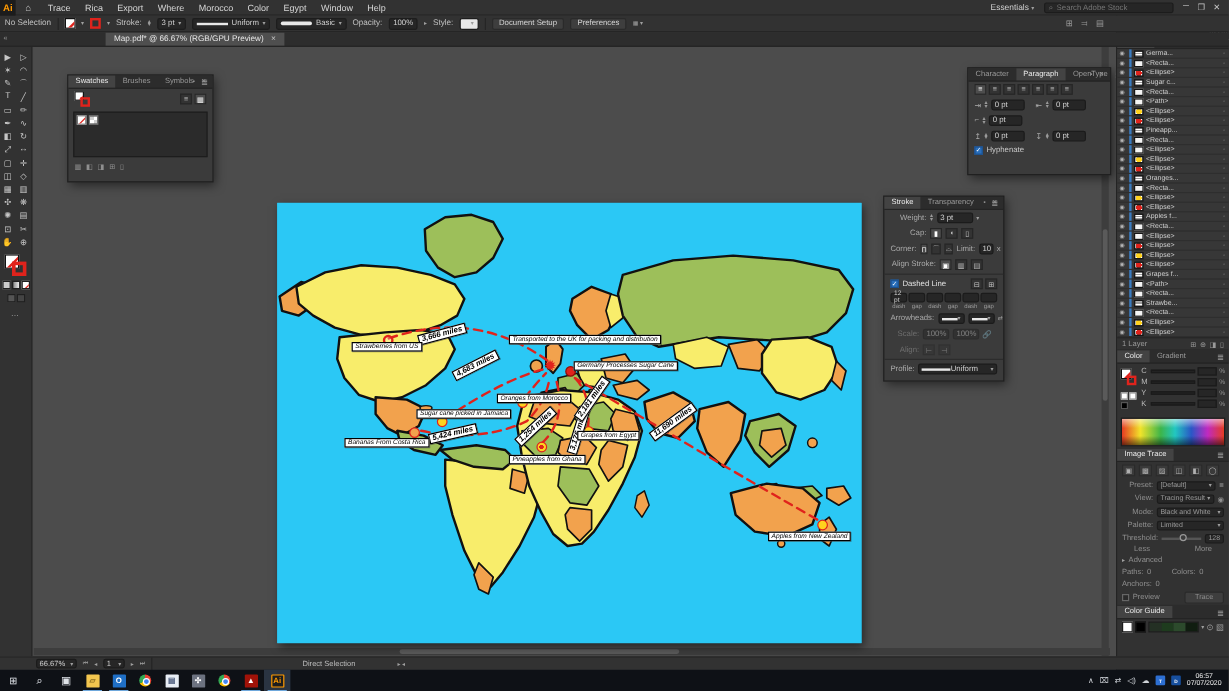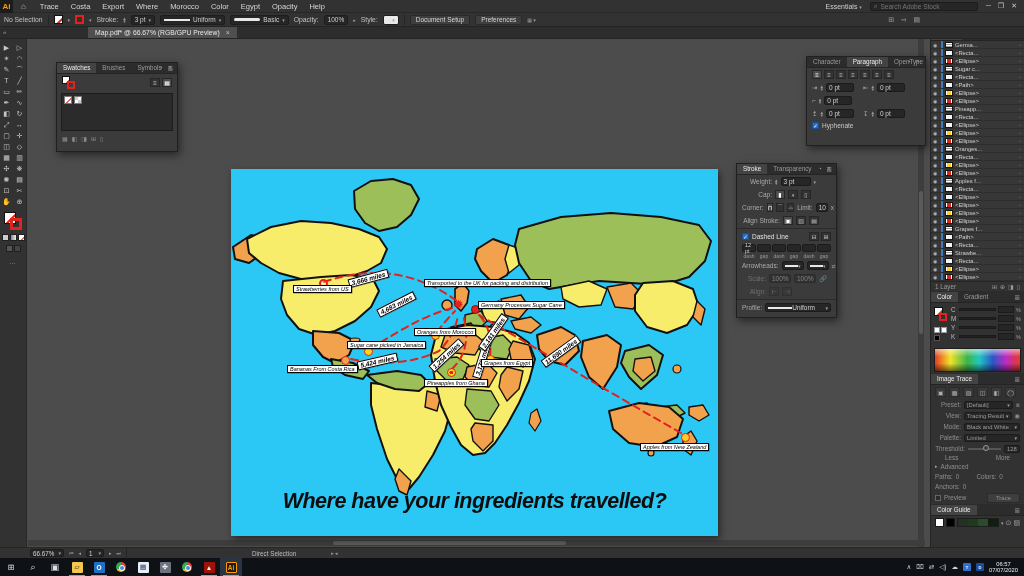--- a/index.html
+++ b/index.html
@@ -149,27 +149,27 @@
 <body>
 
 <div class="app">
 
   <div class="menubar">
     <div class="ai-logo">Ai</div>
     <div class="home-ic">⌂</div>
     <div style="display:flex">
 
     <span class="menu-item">Trace</span>
-        <span class="menu-item">Costa</span>
+        <span class="menu-item">Rica</span>
         <span class="menu-item">Export</span>
         <span class="menu-item">Where</span>
         <span class="menu-item">Morocco</span>
         <span class="menu-item">Color</span>
         <span class="menu-item">Egypt</span>
-        <span class="menu-item">Opacity</span>
+        <span class="menu-item">Window</span>
         <span class="menu-item">Help</span>
       </div>
     <div class="mb-right">
       <span class="ws"><span>Essentials</span> <span class="dd">▾</span></span>
       <div class="searchbox">
         <span>⌕</span>
         <input placeholder="Search Adobe Stock" style="">
       </div>
       <div class="winbtns">
         <span>─</span>
@@ -384,21 +384,20 @@
       <div>
 
       <div class="mile-label" style="left: 117px; top: 105px; transform: rotate(-15deg);">3,666 miles</div>
           <div class="mile-label" style="left: 145px; top: 131px; transform: rotate(-27deg);">4,683 miles</div>
           <div class="mile-label" style="left: 126px; top: 188px; transform: rotate(-13deg);">5,424 miles</div>
           <div class="mile-label" style="left: 195px; top: 182px; transform: rotate(-43deg);">1,254 miles</div>
           <div class="mile-label" style="left: 231px; top: 185px; transform: rotate(-73deg);">3,176 miles</div>
           <div class="mile-label" style="left: 242px; top: 159px; transform: rotate(-55deg);">2,181 miles</div>
           <div class="mile-label" style="left: 308px; top: 178px; transform: rotate(-36deg);">11,690 miles</div>
         </div>
-      <div class="map-title">Where have your ingredients travelled?</div>
     </div>
 
     <div class="vscroll">
         <div></div>
       </div>
     <div class="hscroll">
         <div></div>
       </div>
   </div>
 

